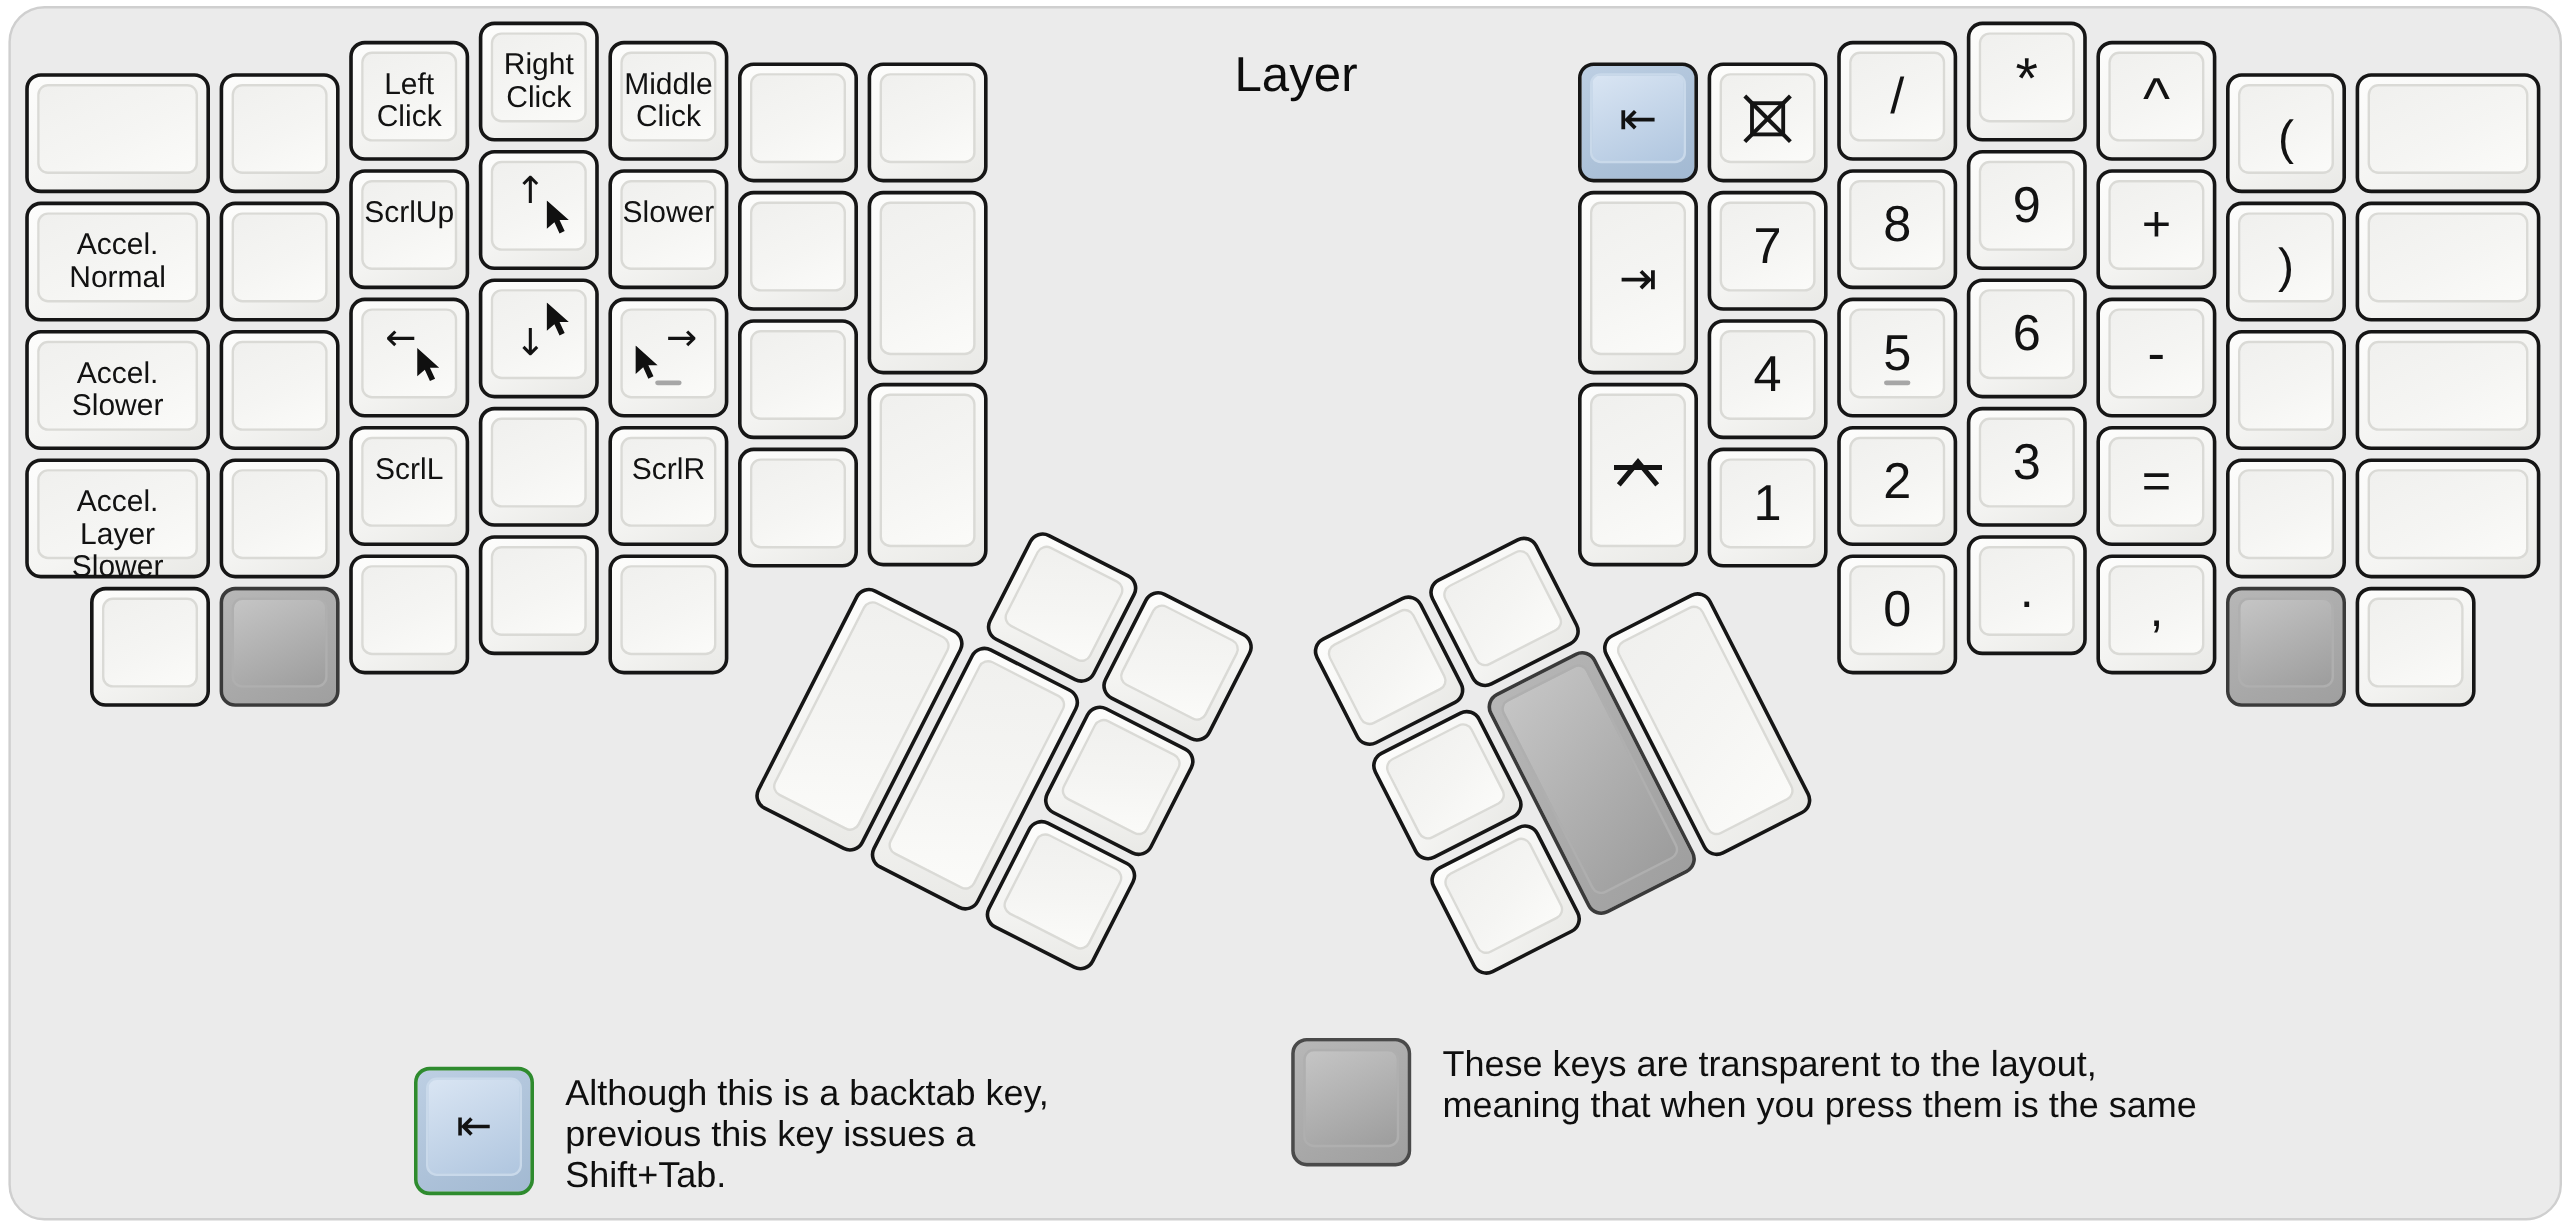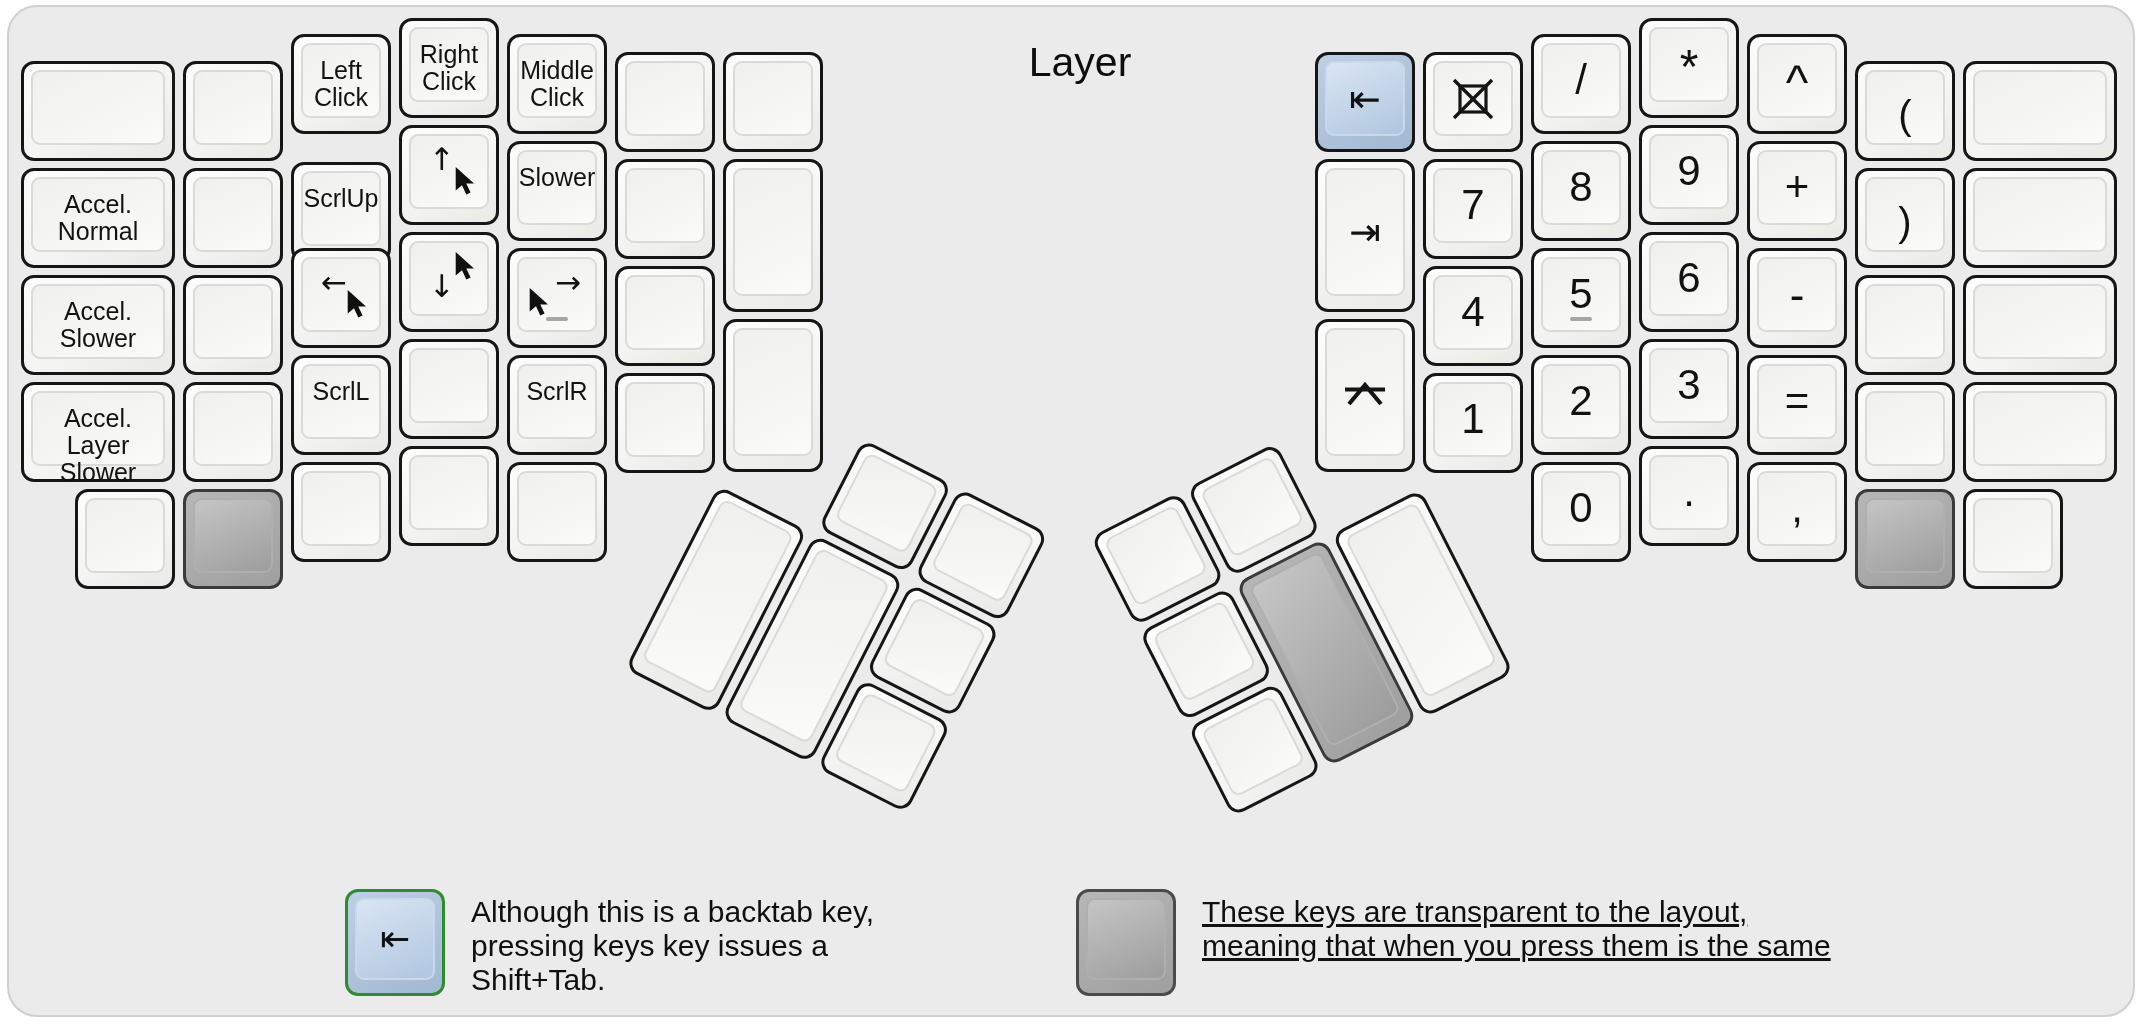--- a/index.html
+++ b/index.html
@@ -30,21 +30,21 @@
   .iconsvg{display:block;}
   
   .title{position:absolute;left:780px;top:38px;width:600px;text-align:center;
          font-size:41px;line-height:48px;color:#0d0d0d;}
   
   .thumb{position:absolute;width:324px;height:321px;}
   #thumb-left{left:767px;top:390px;transform:rotate(27deg);transform-origin:0 0;}
   #thumb-right{left:1055px;top:390px;transform:rotate(-27deg);transform-origin:100% 0;}
   
   .legend{position:absolute;display:flex;align-items:flex-start;}
-  .legend-left{left:345px;top:889px;} .legend-right{left:1076px;top:889px;text-decoration:underline;}
+  .legend-left{left:345px;top:889px;} .legend-right{left:1076px;top:865px;}
   .lkey{position:relative;width:100px;height:107px;border-radius:13px;box-sizing:border-box;flex:none;}
   .lkey-blue{background:linear-gradient(150deg,#bdcfe3,#a2b9d2);border:3px solid #2e8b2e;}
   .lkey-gray{background:linear-gradient(150deg,#b7b7b7,#9f9f9f);border:3px solid #4a4a4a;}
   .lkey .lcap{position:absolute;left:7px;right:7px;top:6px;bottom:13px;border-radius:9px;
        display:flex;align-items:center;justify-content:center;box-sizing:border-box;}
   .lkey-blue .lcap{border:2px solid #c9d9ea;background:linear-gradient(155deg,#d9e5f3,#b0c6df);}
   .lkey-gray .lcap{border:2px solid #afafaf;background:linear-gradient(155deg,#c5c5c5,#9d9d9d);}
   .lkey .sym{font-size:36px;}
   .ltext{margin-left:26px;font-size:30px;line-height:34px;color:#0f0f0f;padding-top:6px;}
 </style>
@@ -99,21 +99,21 @@
       <div class="cap"></div>
     </div>
     <div class="key" style="left: 291px; top: 34px; width: 100px; height: 100px;">
       <div class="cap">
         <div class="lbl">
           <div>Left</div>
           <div>Click</div>
         </div>
       </div>
     </div>
-    <div class="key" style="left: 291px; top: 141px; width: 100px; height: 100px; margin-top: 21px;">
+    <div class="key" style="left: 291px; top: 141px; width: 100px; height: 100px;">
       <div class="cap">
         <div class="lbl">ScrlUp</div>
       </div>
     </div>
     <div class="key" style="left: 291px; top: 248px; width: 100px; height: 100px;">
       <div class="cap">
         <span class="m-arrow a-tl">←</span>
         <svg viewBox="0 0 15 21" class="pointer p-br">
           <path d="M1 0 L1 16.5 L5.4 12.7 L8.4 19.3 L11.4 17.9 L8.4 11.5 L13.8 11.5 Z" fill="#101010"></path>
         </svg>
@@ -411,21 +411,21 @@
   </div>
 
 <div class="legend legend-left">
   <div class="lkey lkey-blue">
     <div class="lcap">
         <span class="sym">⇤</span>
       </div>
   </div>
   <div class="ltext">
     <div>Although this is a backtab key,</div>
-    <div>pressing keys key issues a</div>
+    <div>previous this key issues a</div>
     <div>Shift+Tab.</div>
   </div>
 </div>
 
 <div class="legend legend-right">
   <div class="lkey lkey-gray">
     <div class="lcap"></div>
   </div>
   <div class="ltext">
     <div>These keys are transparent to the layout,</div>

